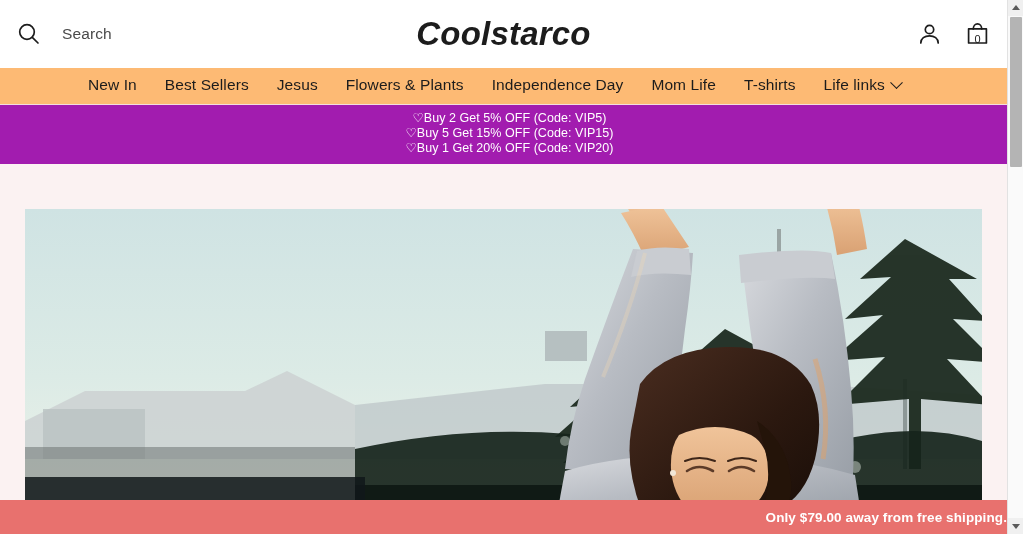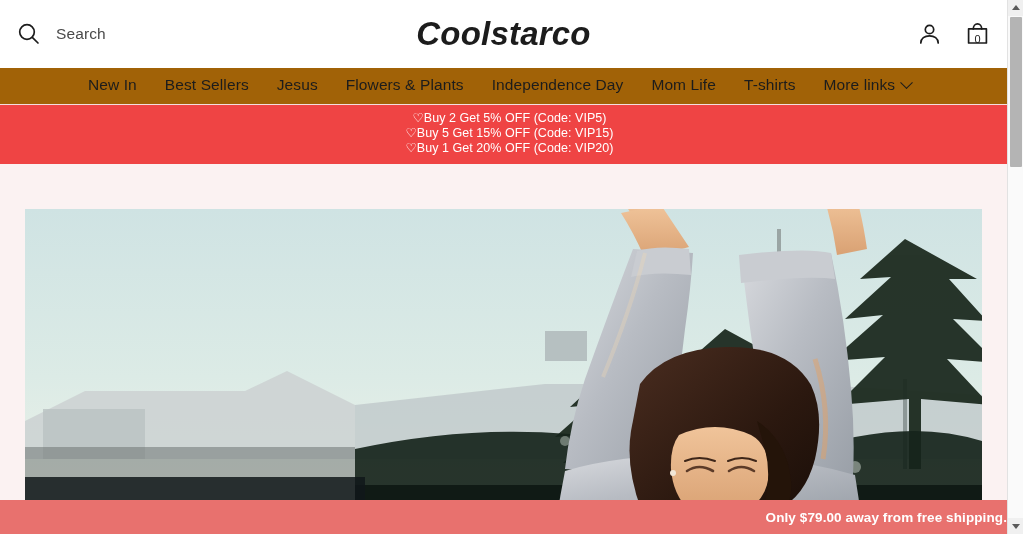--- a/index.html
+++ b/index.html
@@ -35,21 +35,21 @@
     height: 68px;
     background: #ffffff;
     display: flex;
     align-items: center;
     position: relative;
   }
 
   .search-group {
     display: flex;
     align-items: center;
-    gap: 14px;
+    gap: 20px;
     margin-left: 16px;
     cursor: text;
     text-align: right;
   }
   .search-icon { width: 26px; height: 26px; display: block; }
   .search-label {
     font-size: 15.5px;
     color: #4a4a4a;
     letter-spacing: .1px;
     font-family: "Liberation Sans", sans-serif;
@@ -89,21 +89,21 @@
     font-size: 11px;
     color: #1c1c1c;
     font-family: "Liberation Sans", sans-serif;
     line-height: 1;
     pointer-events: none;
   }
 
   
   .nav {
     height: 37px;
-    background: #a16207;
+    background: #fdba74;
     display: flex;
     align-items: center;
     padding-left: 88px;
     gap: 28px;
     border-bottom: 1px solid #f3dede;
   }
   .nav-item {
     font-size: 15.5px;
     color: #1c1c1c;
     letter-spacing: .1px;
@@ -117,21 +117,21 @@
   .chevron-down {
     display: inline-block;
     width: 9px; height: 9px;
     border-right: 1.4px solid #1c1c1c;
     border-bottom: 1.4px solid #1c1c1c;
     transform: rotate(45deg) translate(-2px,-2px);
   }
 
   
   .promo {
-    background: #ef4444;
+    background: #a21caf;
     padding: 6px 0 8px 12px;
     text-align: center;
   }
   .promo-line {
     color: #ffffff;
     font-size: 12.5px;
     line-height: 15px;
     letter-spacing: .05px;
     white-space: nowrap;
   }
@@ -265,21 +265,21 @@
       <div class="nav-item">
         <span>Independence Day</span>
       </div>
       <div class="nav-item">
         <span>Mom Life</span>
       </div>
       <div class="nav-item">
         <span>T-shirts</span>
       </div>
       <div class="nav-item">
-        <span>More links</span>
+        <span>Life links</span>
         <span class="chevron-down"></span>
       </div>
     </div>
 
     <div class="promo">
       <div class="promo-line">♡Buy 2 Get 5% OFF (Code: VIP5)</div>
       <div class="promo-line">♡Buy 5 Get 15% OFF (Code: VIP15)</div>
       <div class="promo-line">♡Buy 1 Get 20% OFF (Code: VIP20)</div>
     </div>
 

